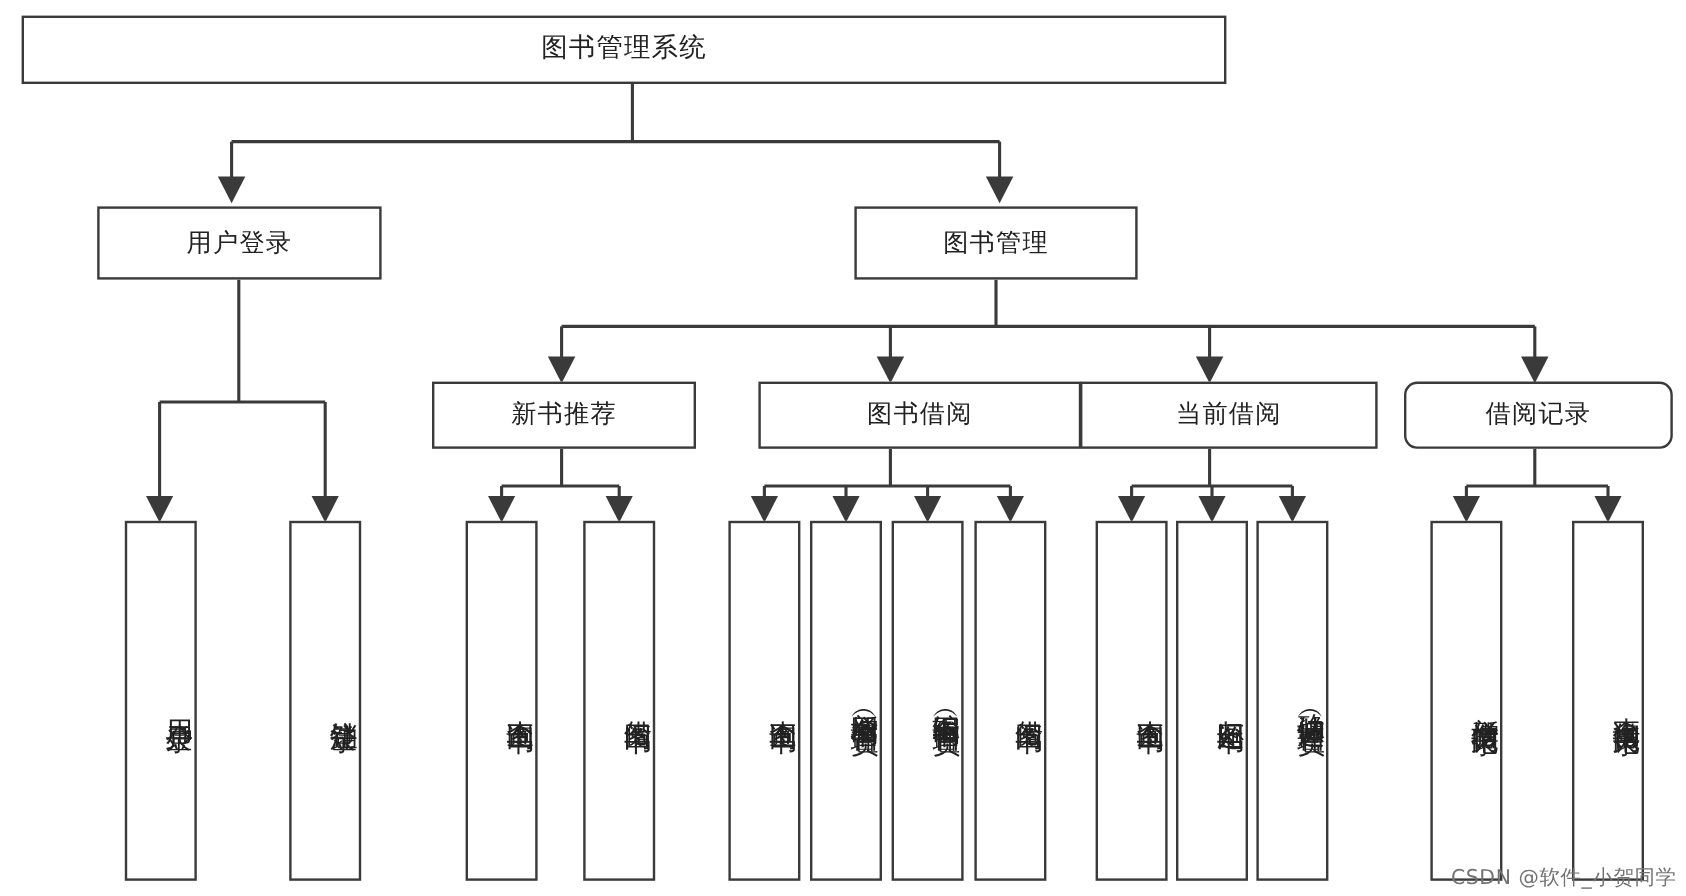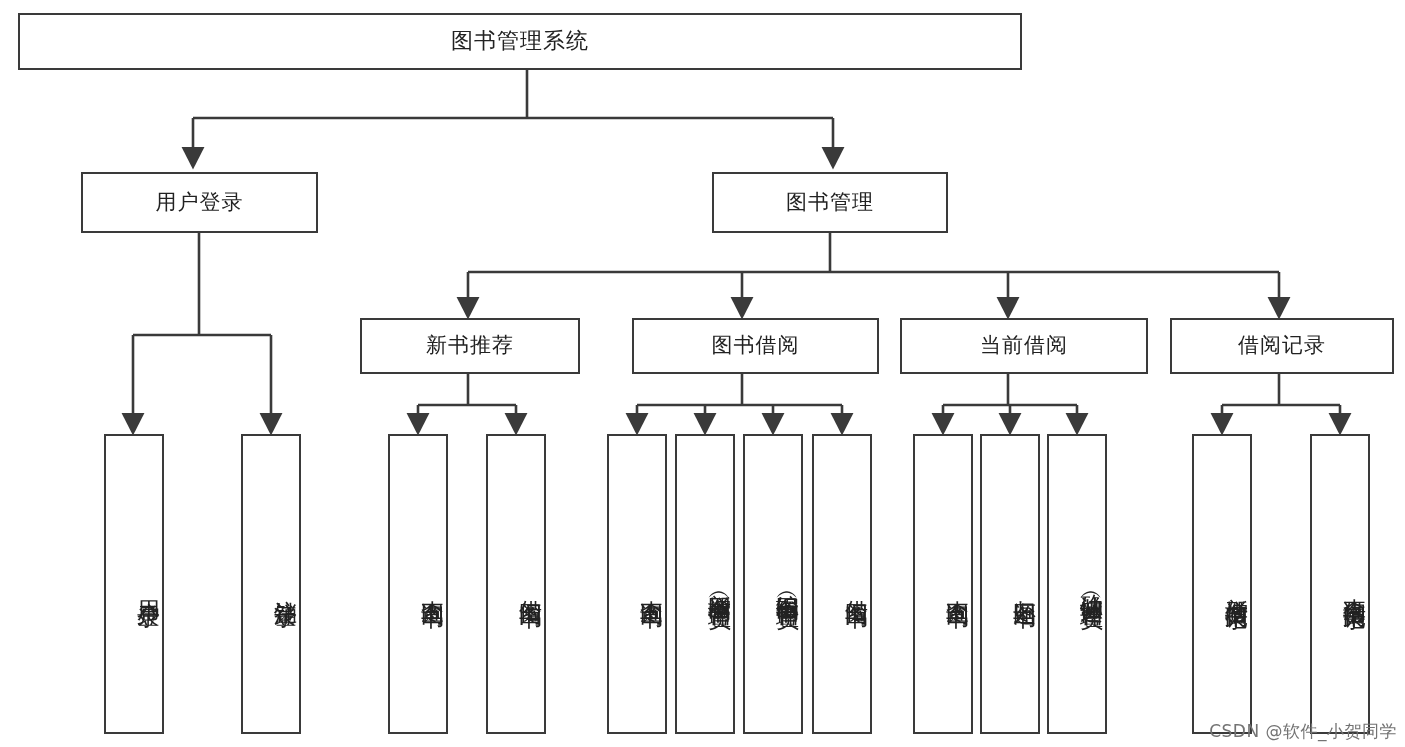--- a/index.html
+++ b/index.html
@@ -135,27 +135,27 @@
   <div class="node node-h" style="left:81px; top:172px; width:237px; height:61px;">
     <span class="node-label">用户登录</span>
   </div>
   <div class="node node-h" style="left:360px; top:318px; width:220px; height:56px;">
     <span class="node-label">新书推荐</span>
   </div>
 
   <div class="node node-h" style="left:712px; top:172px; width:236px; height:61px;">
     <span class="node-label">图书管理</span>
   </div>
-  <div class="node node-h" style="left:632px; top:318px; width:247px; height:56px;">
+  <div class="node node-h" style="left:632px; top:318px; width:269px; height:56px;">
     <span class="node-label">图书借阅</span>
   </div>
   <div class="node node-h" style="left:900px; top:318px; width:248px; height:56px;">
     <span class="node-label">当前借阅</span>
   </div>
-  <div class="node node-h" style="left:1170px; top:318px; width:224px; height:56px;">
+  <div class="node node-h" style="left:1170px; top:318px; width:224px; height:56px;border-radius:11px;">
     <span class="node-label">借阅记录</span>
   </div>
 
   <div class="node node-v" style="left:104px; top:434px; width:60px; height:300px;">
     <span class="node-label">用户登录</span>
   </div>
   <div class="node node-v" style="left:241px; top:434px; width:60px; height:300px;">
     <span class="node-label">注销登录</span>
   </div>
 

